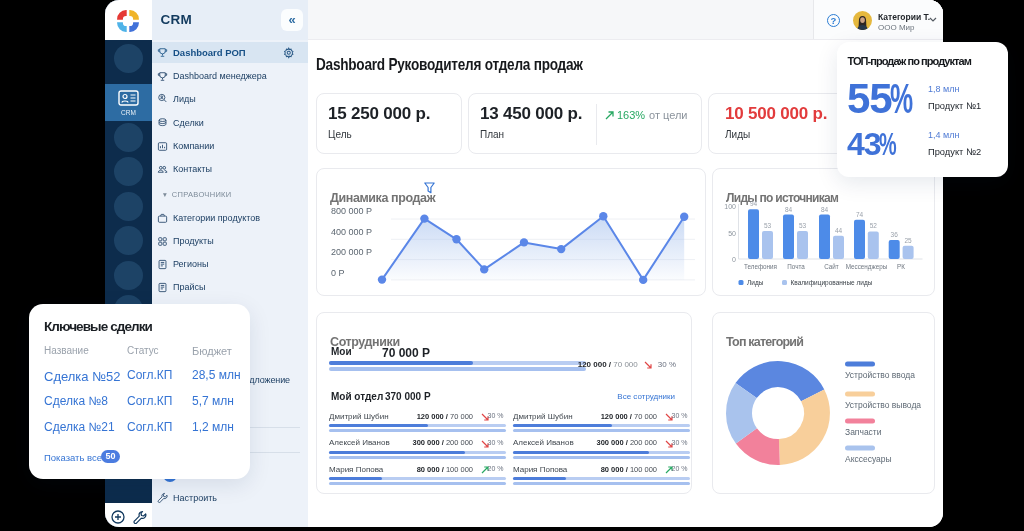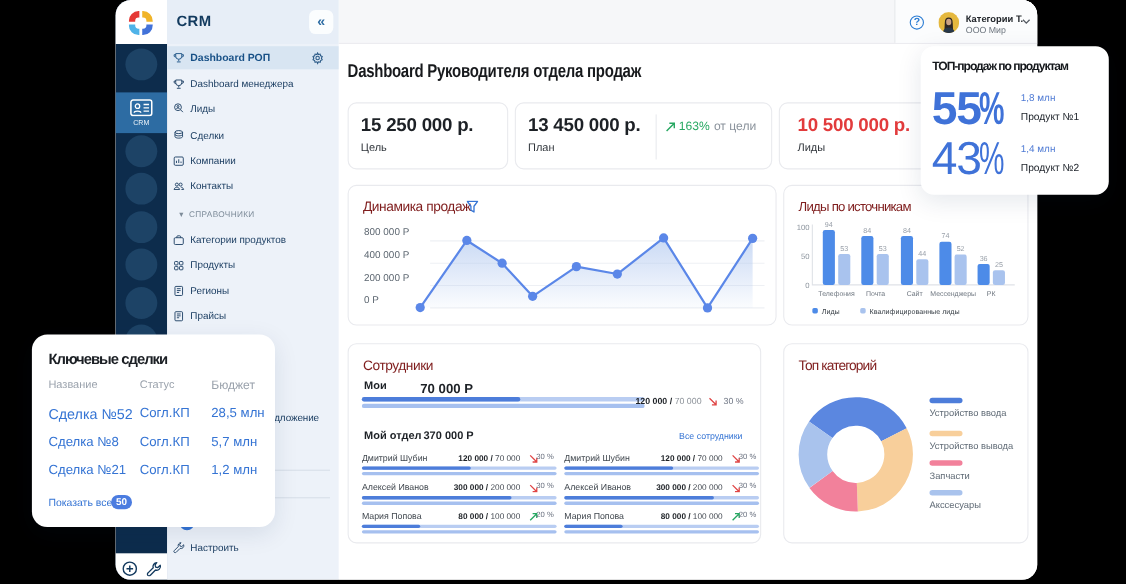--- a/index.html
+++ b/index.html
@@ -28,21 +28,21 @@
   .sect { position:absolute; left:11px; font-size:7.5px; color:#7d8b99; letter-spacing:.3px; }
   .divider { position:absolute; left:8px; width:140px; height:1px; background:#d7dfe9; }
   
   .main { position:absolute; left:203px; top:0; width:635px; height:527px; background:#fff; }
   .topbar { position:absolute; left:0; top:0; width:635px; height:40px; background:#f6f7f9; border-bottom:1px solid #ececf0; }
   .userzone { position:absolute; right:0; top:0; width:130px; height:39px; background:#fbfcfd; border-left:1px solid #e7e8eb; }
   .h1 { position:absolute; left:8px; top:54.5px; font-size:17px; font-weight:bold; color:#17191c; letter-spacing:-0.3px; transform:scaleX(0.80); transform-origin:0 0; white-space:nowrap; }
   .card { position:absolute; background:#fff; border:1px solid #e9eaee; border-radius:8px; }
   .kpi .val { position:absolute; left:11px; top:10px; font-size:17px; font-weight:bold; color:#1d2126; letter-spacing:-0.2px; white-space:nowrap; }
   .kpi .lab { position:absolute; left:11px; top:35px; font-size:10px; color:#31363c; }
-  .ctitle { position:absolute; left:13px; top:12px; font-size:12.5px; font-weight:normal; color:#7f1d1d; letter-spacing:-0.4px; }
+  .ctitle { position:absolute; left:13px; top:22px; font-size:12.5px; font-weight:bold; color:#737373; letter-spacing:-0.4px; }
   .blue { color:#3574d4; }
   .grey { color:#9aa2ac; }
   
   .float { position:absolute; background:#fff; border-radius:14px; box-shadow:0 6px 22px rgba(13,44,76,.10); }
 </style>
 </head>
 <body>
 <div class="app">
 
   <div class="rail">
@@ -456,21 +456,21 @@
       </svg>
     </div>
   </div>
 </div>
 
 <div class="float" style="left:837px;top:42px;width:171px;height:135px;border-radius:12px">
   <div style="position:absolute;left:10.5px;top:13px;font-size:11px;font-weight:bold;color:#15181c;letter-spacing:-0.95px">ТОП-продаж по продуктам</div>
   <div style="position:absolute;left:10px;top:35.5px;font-size:42px;font-weight:bold;color:#3f72d8;letter-spacing:-1px;line-height:42px">55<span style="display:inline-block;transform:scaleX(.62);transform-origin:0 50%;margin-left:-2px">%</span></div>
   <div style="position:absolute;left:91px;top:41.5px;font-size:9px;color:#4e7ad4">1,8 млн</div>
   <div style="position:absolute;left:91px;top:59px;font-size:9.3px;color:#22272e">Продукт №1</div>
-  <div style="position:absolute;left:10px;top:80.5px;font-size:42px;font-weight:normal;color:#3f72d8;letter-spacing:-1px;line-height:42px">43<span style="display:inline-block;transform:scaleX(.62);transform-origin:0 50%;margin-left:-2px">%</span></div>
+  <div style="position:absolute;left:10px;top:80.5px;font-size:32px;font-weight:bold;color:#3f72d8;letter-spacing:-1px;line-height:42px">43<span style="display:inline-block;transform:scaleX(.62);transform-origin:0 50%;margin-left:-2px">%</span></div>
   <div style="position:absolute;left:91px;top:87.5px;font-size:9px;color:#4e7ad4">1,4 млн</div>
   <div style="position:absolute;left:91px;top:105px;font-size:9.3px;color:#22272e">Продукт №2</div>
 </div>
 
 <div class="float" style="left:29px;top:304px;width:221px;height:175px">
   <div style="position:absolute;left:15px;top:14.5px;font-size:13.5px;font-weight:bold;color:#1b1f24;letter-spacing:-0.9px">Ключевые сделки</div>
   <div class="grey" style="position:absolute;left:15px;top:41px;font-size:10px">Название</div>
   <div class="grey" style="position:absolute;left:98px;top:41px;font-size:10px">Статус</div>
   <div class="grey" style="position:absolute;left:163px;top:41px;font-size:11px">Бюджет</div>
   <div class="blue" style="position:absolute;left:15px;top:65px;font-size:13px">Сделка №52</div>

